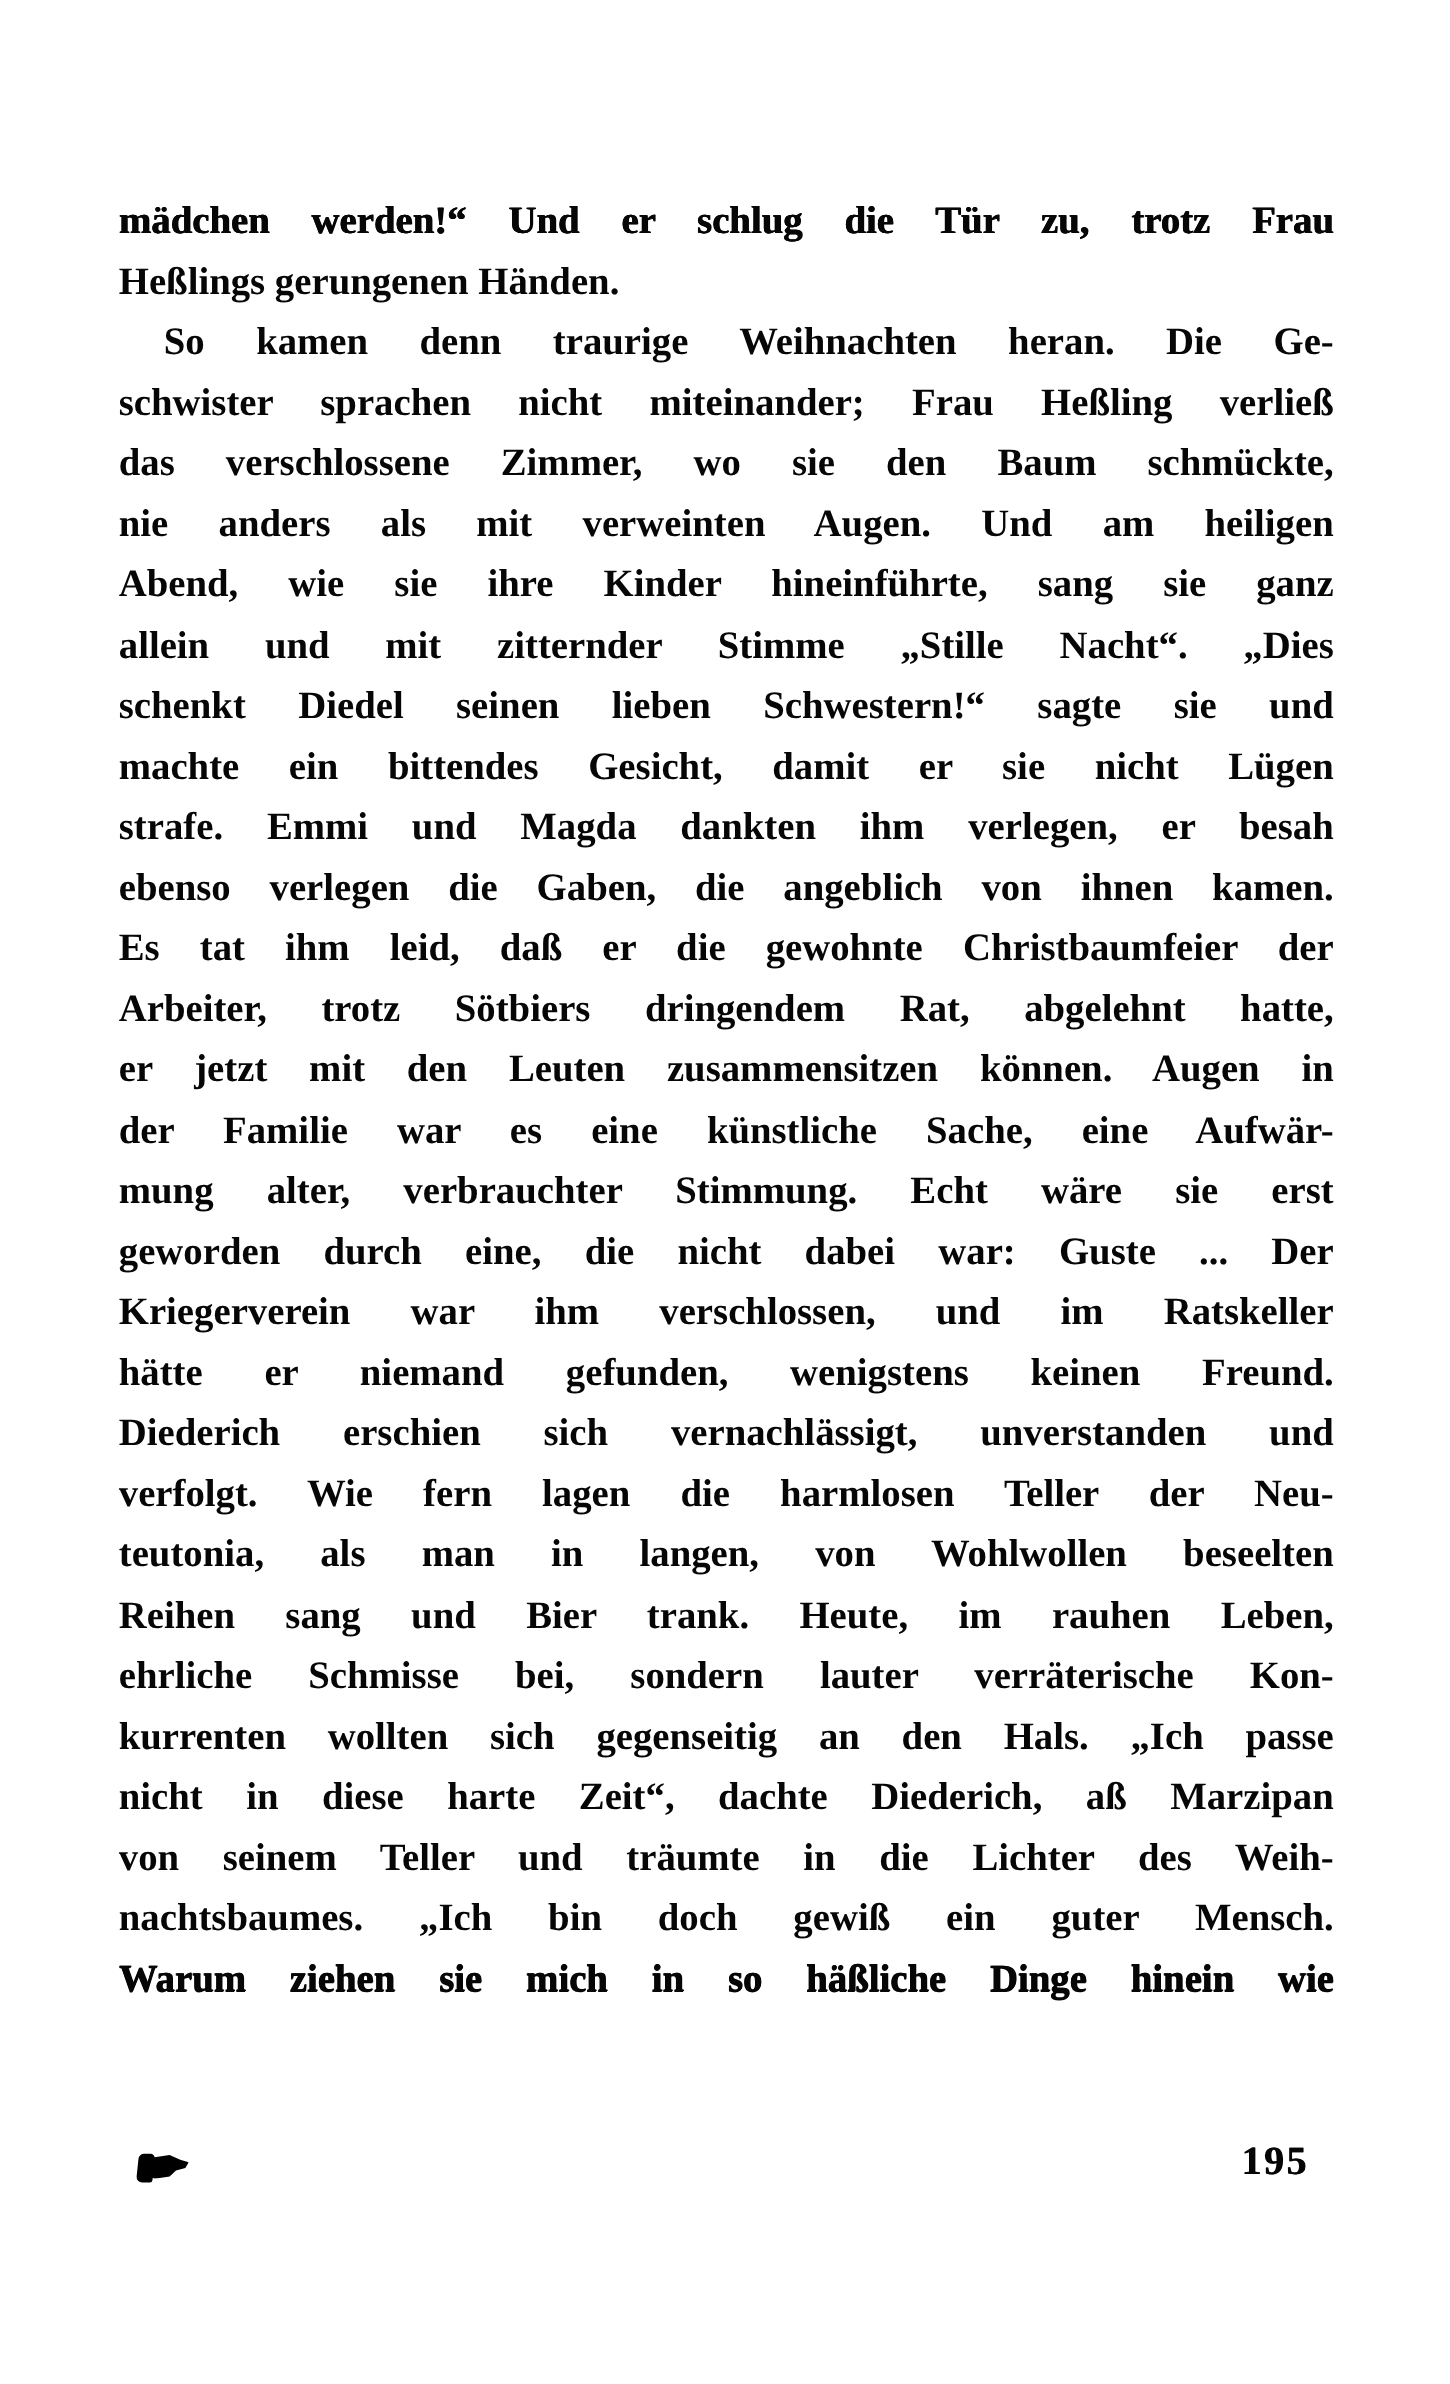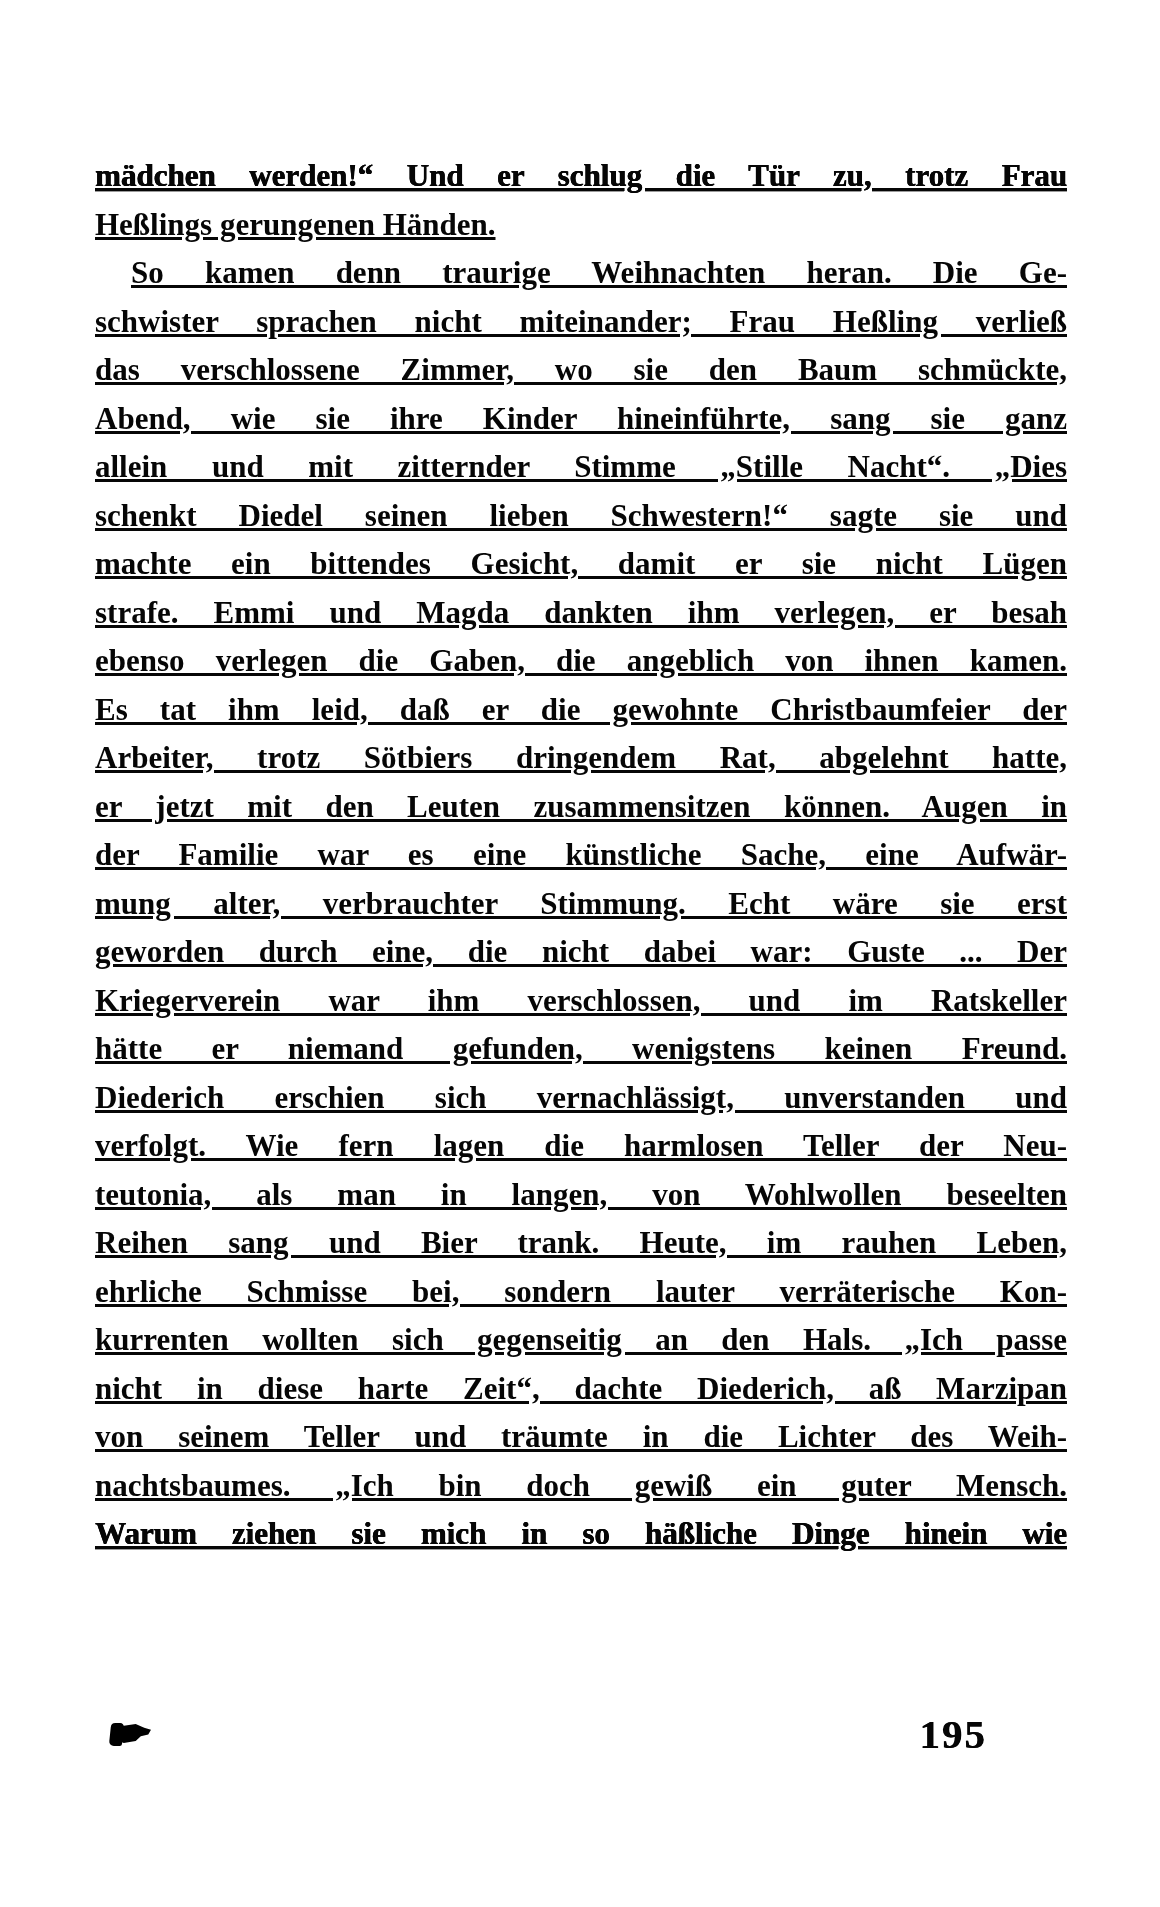--- a/index.html
+++ b/index.html
@@ -23,38 +23,37 @@
   }
   .line {
     height: 48.5px;
     line-height: 48.5px;
     font-size: 31px;
     font-weight: 700;
     color: #060606;
     text-align: justify;
     text-align-last: justify;
     overflow: hidden;
-    text-decoration: underline;
   }
   .line.indent {
     padding-left: 36px;
   }
   .line.para-end {
     text-align-last: left;
   }
   .line.heavy {
     text-shadow: 0.6px 0 0 currentColor, 0 0.4px 0 currentColor;
   }
   .page-number {
     position: absolute;
-    left: 908px;
+    left: 975px;
     top: 1710px;
     width: 90px;
     text-align: center;
-    font-size: 41px;
+    font-size: 32px;
     font-weight: 700;
     letter-spacing: 2px;
     color: #050505;
     text-shadow: 0.6px 0 0 currentColor;
   }
   .smudge {
     position: absolute;
     left: 110px;
     top: 1721px;
     width: 42px;
@@ -85,20 +84,21 @@
 </head>
 <body>
 
 <div class="page">
   <div class="text-block">
       <div class="line heavy">mädchen werden!“ Und er schlug die Tür zu, trotz Frau</div>
       <div class="line para-end">Heßlings gerungenen Händen.</div>
       <div class="line indent">So kamen denn traurige Weihnachten heran. Die Ge-</div>
       <div class="line">schwister sprachen nicht miteinander; Frau Heßling verließ</div>
       <div class="line">das verschlossene Zimmer, wo sie den Baum schmückte,</div>
+      <div class="line">nie anders als mit verweinten Augen. Und am heiligen</div>
       <div class="line">Abend, wie sie ihre Kinder hineinführte, sang sie ganz</div>
       <div class="line">allein und mit zitternder Stimme „Stille Nacht“. „Dies</div>
       <div class="line">schenkt Diedel seinen lieben Schwestern!“ sagte sie und</div>
       <div class="line">machte ein bittendes Gesicht, damit er sie nicht Lügen</div>
       <div class="line">strafe. Emmi und Magda dankten ihm verlegen, er besah</div>
       <div class="line">ebenso verlegen die Gaben, die angeblich von ihnen kamen.</div>
       <div class="line">Es tat ihm leid, daß er die gewohnte Christbaumfeier der</div>
       <div class="line">Arbeiter, trotz Sötbiers dringendem Rat, abgelehnt hatte,</div>
       <div class="line">er jetzt mit den Leuten zusammensitzen können. Augen in</div>
       <div class="line">der Familie war es eine künstliche Sache, eine Aufwär-</div>

